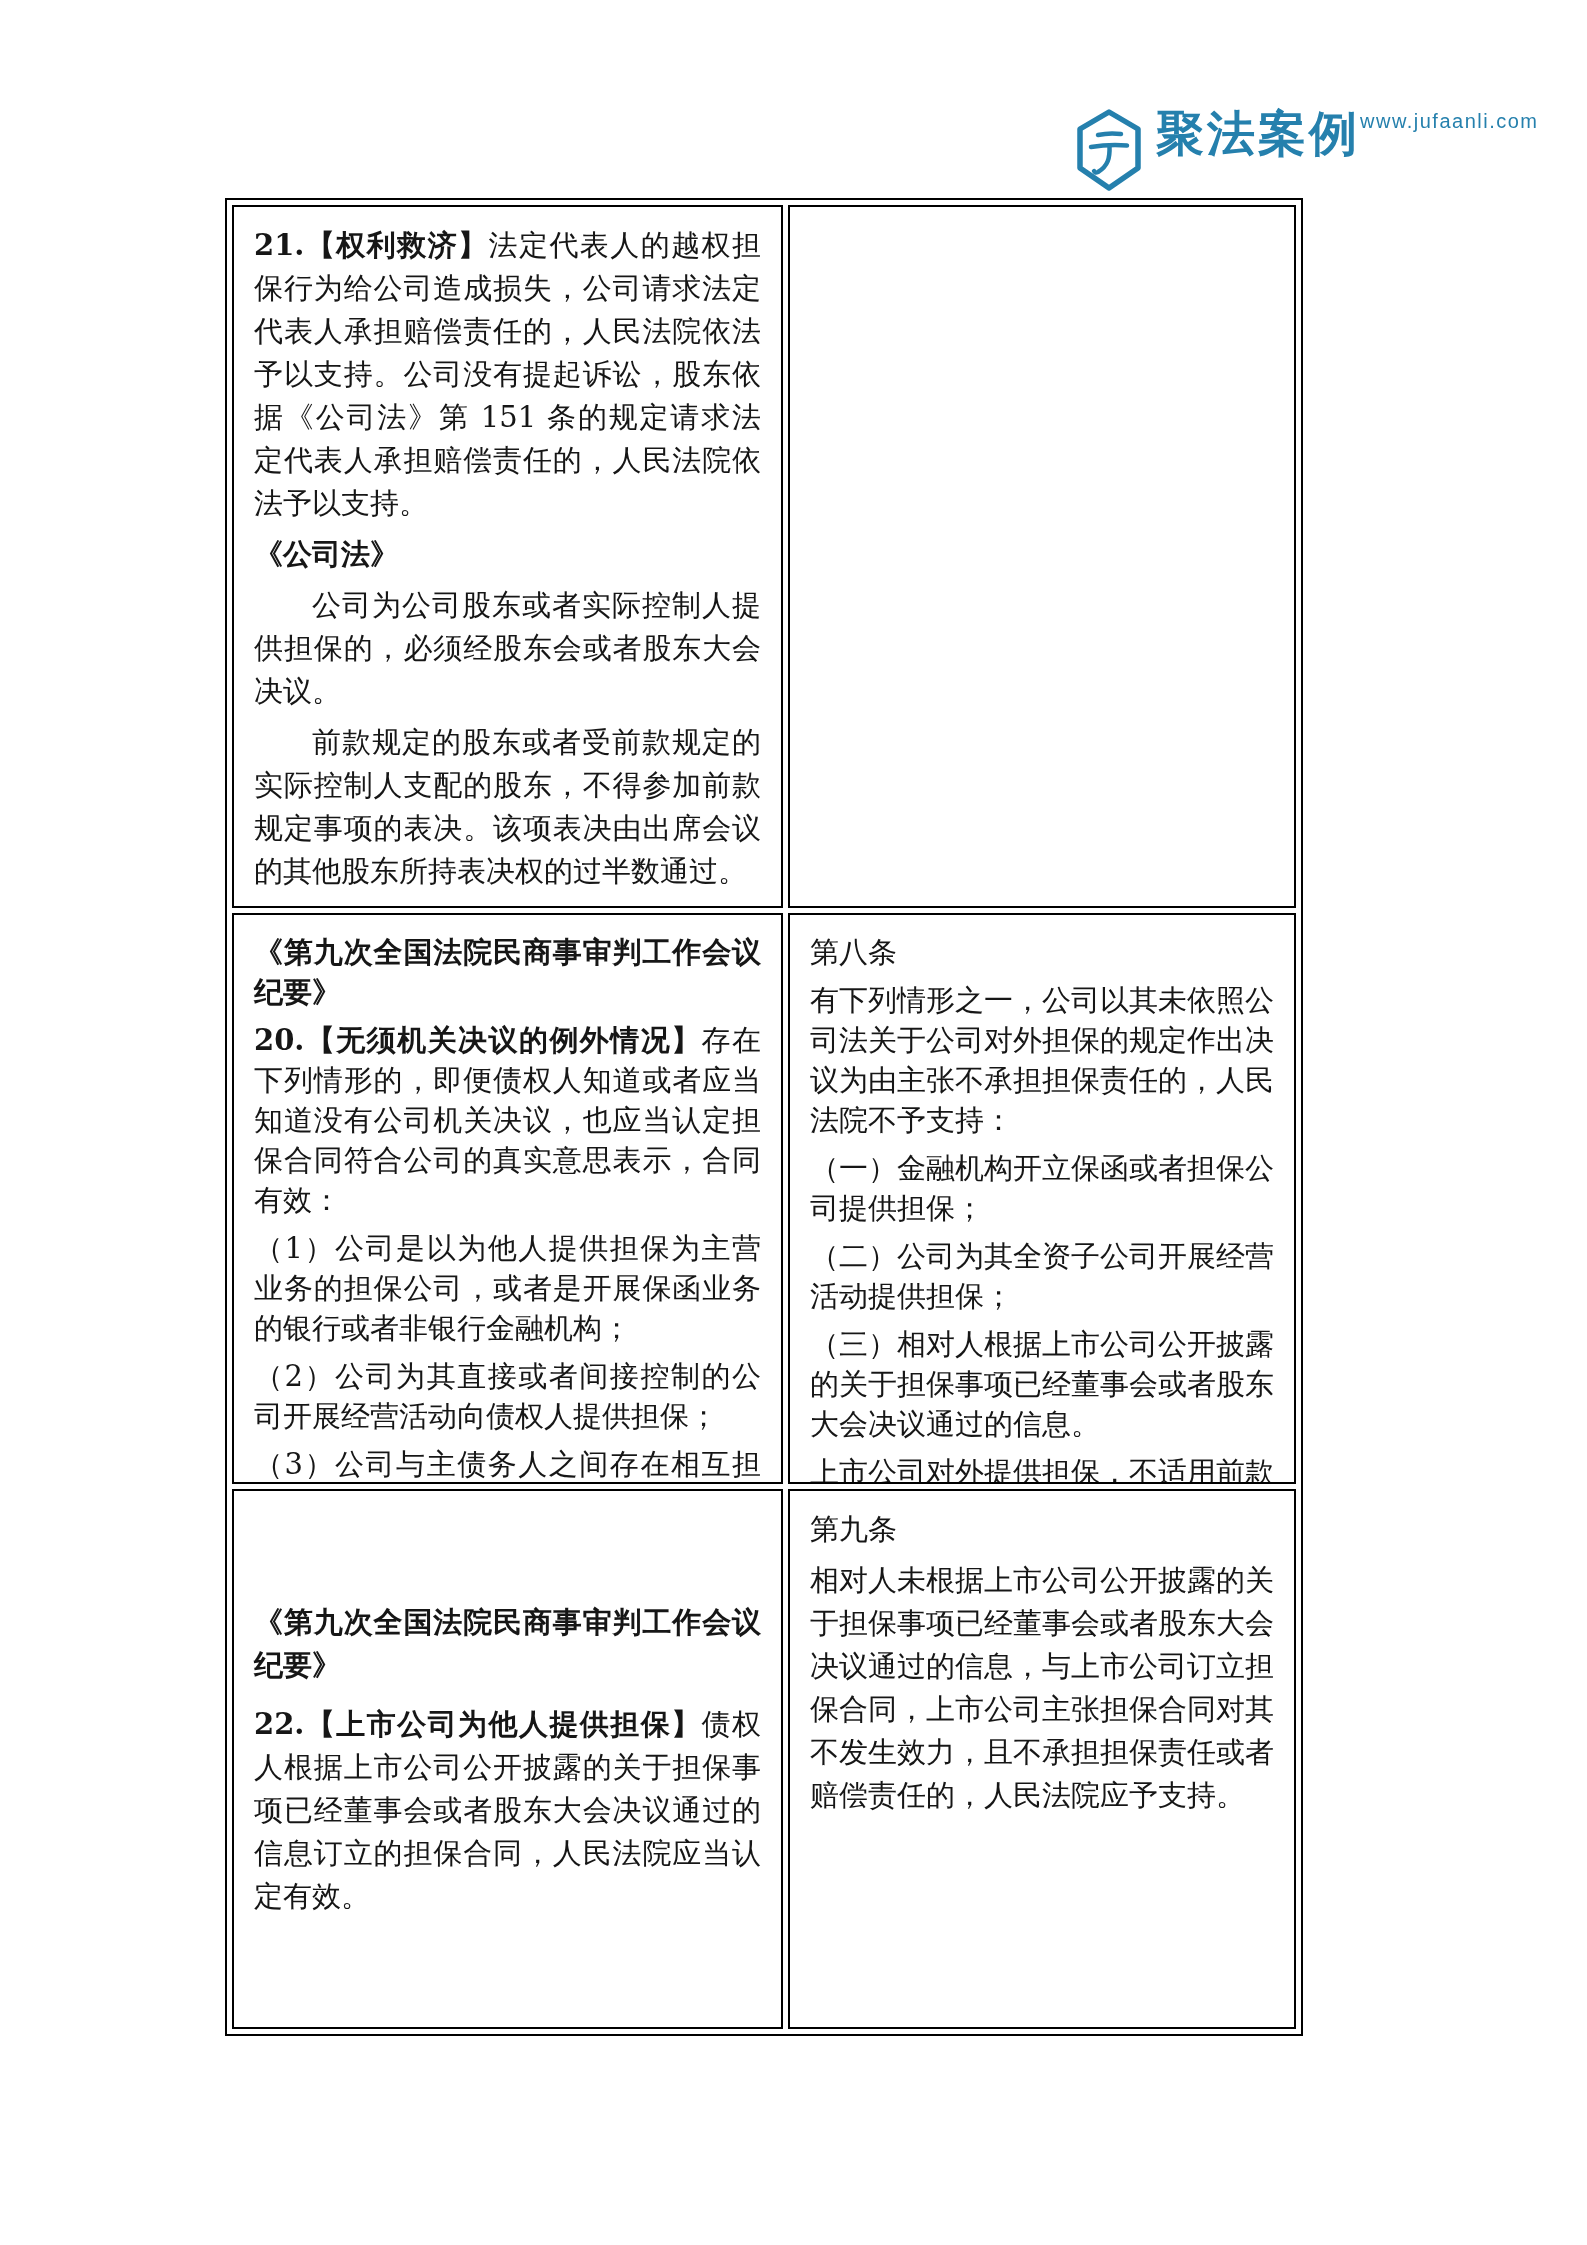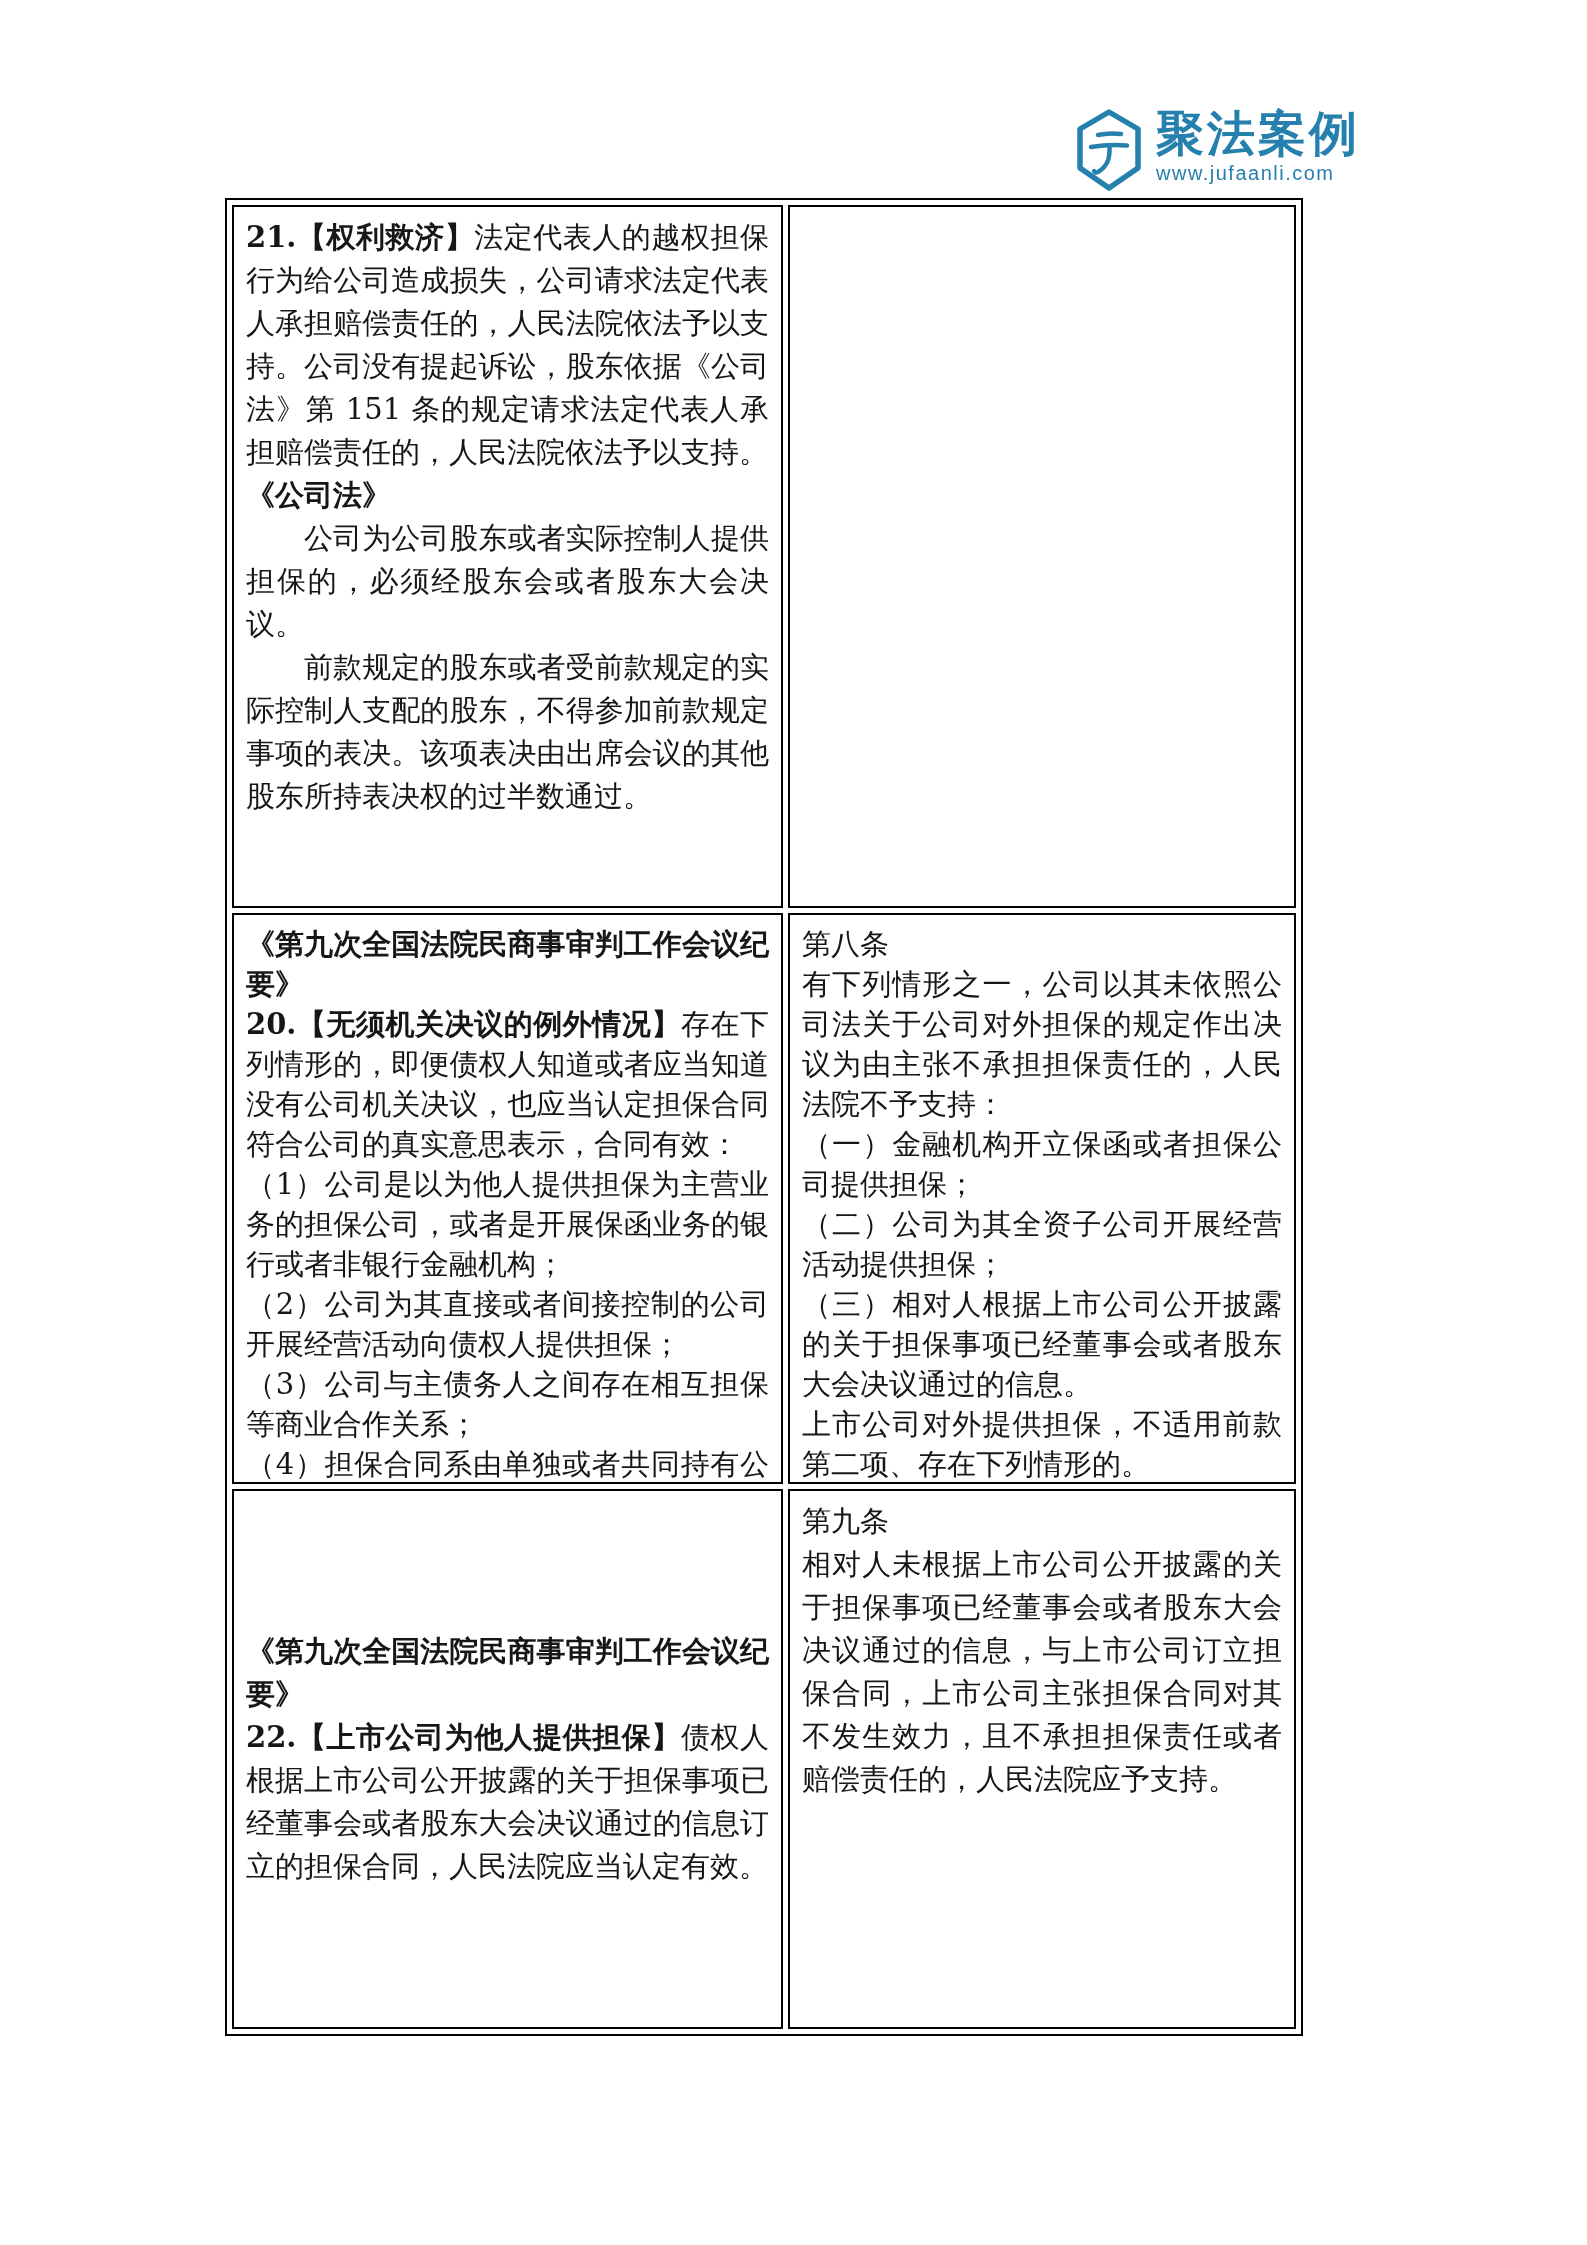--- a/index.html
+++ b/index.html
@@ -10,21 +10,21 @@
     overflow:hidden;
     font-family:"DejaVu Serif","Liberation Serif",serif;
   }
   
   .logo{
     position:absolute;left:1074px;top:108px;
     display:flex;align-items:flex-start;gap:12px;
     color:#2580AD;
   }
   .logo svg{display:block;}
-  .logo-text{display:flex;flex-direction:column;}
+  .logo-text{display:flex;flex-direction:row;}
   .brand{
     font-family:"Liberation Sans",sans-serif;
     font-weight:bold;font-size:48px;line-height:52px;
     letter-spacing:3px;white-space:nowrap;
   }
   .site{
     font-family:"Liberation Sans",sans-serif;
     font-size:20px;line-height:26px;letter-spacing:1.5px;
     white-space:nowrap;
   }
@@ -42,21 +42,21 @@
   }
   .cell{
     border:2px solid #000;
     box-sizing:border-box;
     padding:9px 12px;
     overflow:hidden;
     font-size:29px;line-height:43px;
     color:#161616;
     text-align:justify;
   }
-  .cell p{margin:0;}
+  .cell p{margin:8px;}
   .tight{line-height:40px;}
   .tag,.heading{font-weight:bold;}
   .indent{text-indent:2em;}
   .center-v{display:flex;flex-direction:column;justify-content:center;}
 </style>
 </head>
 <body>
 
 <div class="page">
 

